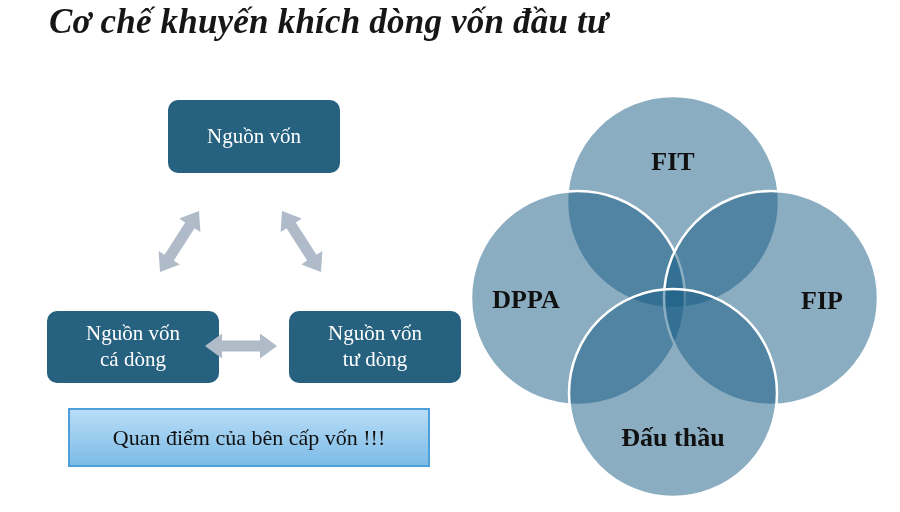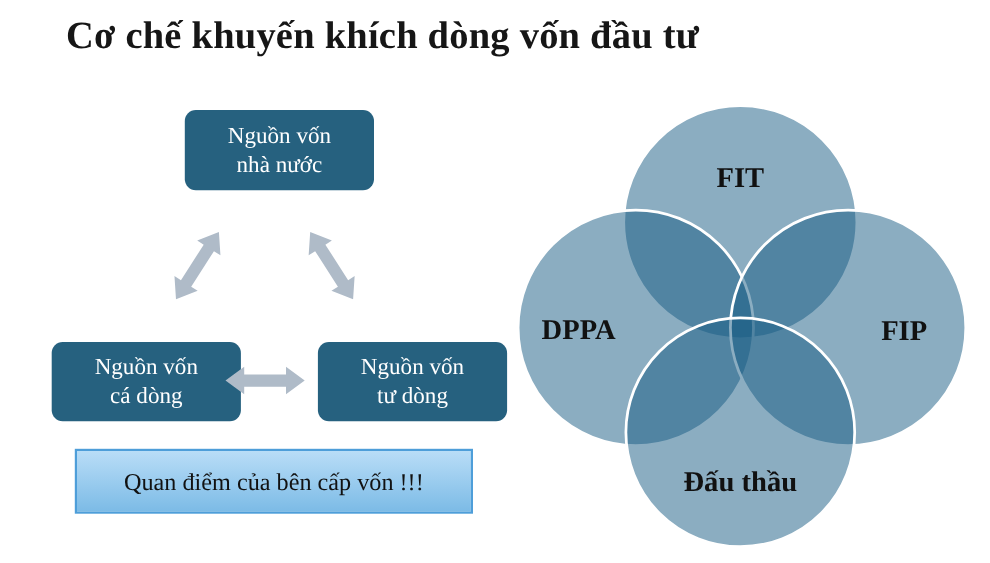--- a/index.html
+++ b/index.html
@@ -1,23 +1,23 @@
 <!DOCTYPE html>
 <html style="--title-text: #161616; --accent-box: #26617f; --box-text: #ffffff; --arrow: #afbbc8; --venn-base: #175b83; --note-border: #4e9ed9; --note-fill: #7cbbe6; --label-text: #111111;"><head>
 <meta charset="utf-8">
 <style>
   html,body{margin:0;padding:0;background:#fff;}
   .stage{
     position:relative;width:900px;height:512px;background:#fff;overflow:hidden;
     font-family:"Liberation Serif","DejaVu Serif",serif;
   }
   .title{
-    position:absolute;left:48px;top:1px;margin:12px;
+    position:absolute;left:48px;top:1px;margin:1px;
     font-size:35px;font-weight:bold;color:var(--title-text,#161616);
-    letter-spacing:.2px;white-space:nowrap;
+    letter-spacing:.2px;white-space:nowrap;font-style:italic;
   }
   .tbox{
     position:absolute;width:172px;height:73px;
     background:var(--accent-box,#26617f);border-radius:10px;
     color:var(--box-text,#ffffff);
     display:flex;flex-direction:column;align-items:center;justify-content:center;
     font-size:21px;line-height:1.22;text-align:center;
   }
   #box-state{left:168px;top:100px;}
   #box-personal{left:47px;top:311px;height:72px;}
@@ -43,21 +43,20 @@
 </style>
 </head>
 <body>
 
 <div class="stage">
 
   <h1 class="title">Cơ chế khuyến khích dòng vốn đầu tư</h1>
 
   <div id="box-state" class="tbox">
     <span>Nguồn vốn</span>
-    <span>nhà nước</span>
   </div>
 
   <div id="box-personal" class="tbox">
     <span>Nguồn vốn</span>
     <span>cá dòng</span>
   </div>
 
   <div id="box-private" class="tbox">
     <span>Nguồn vốn</span>
     <span>tư dòng</span>

